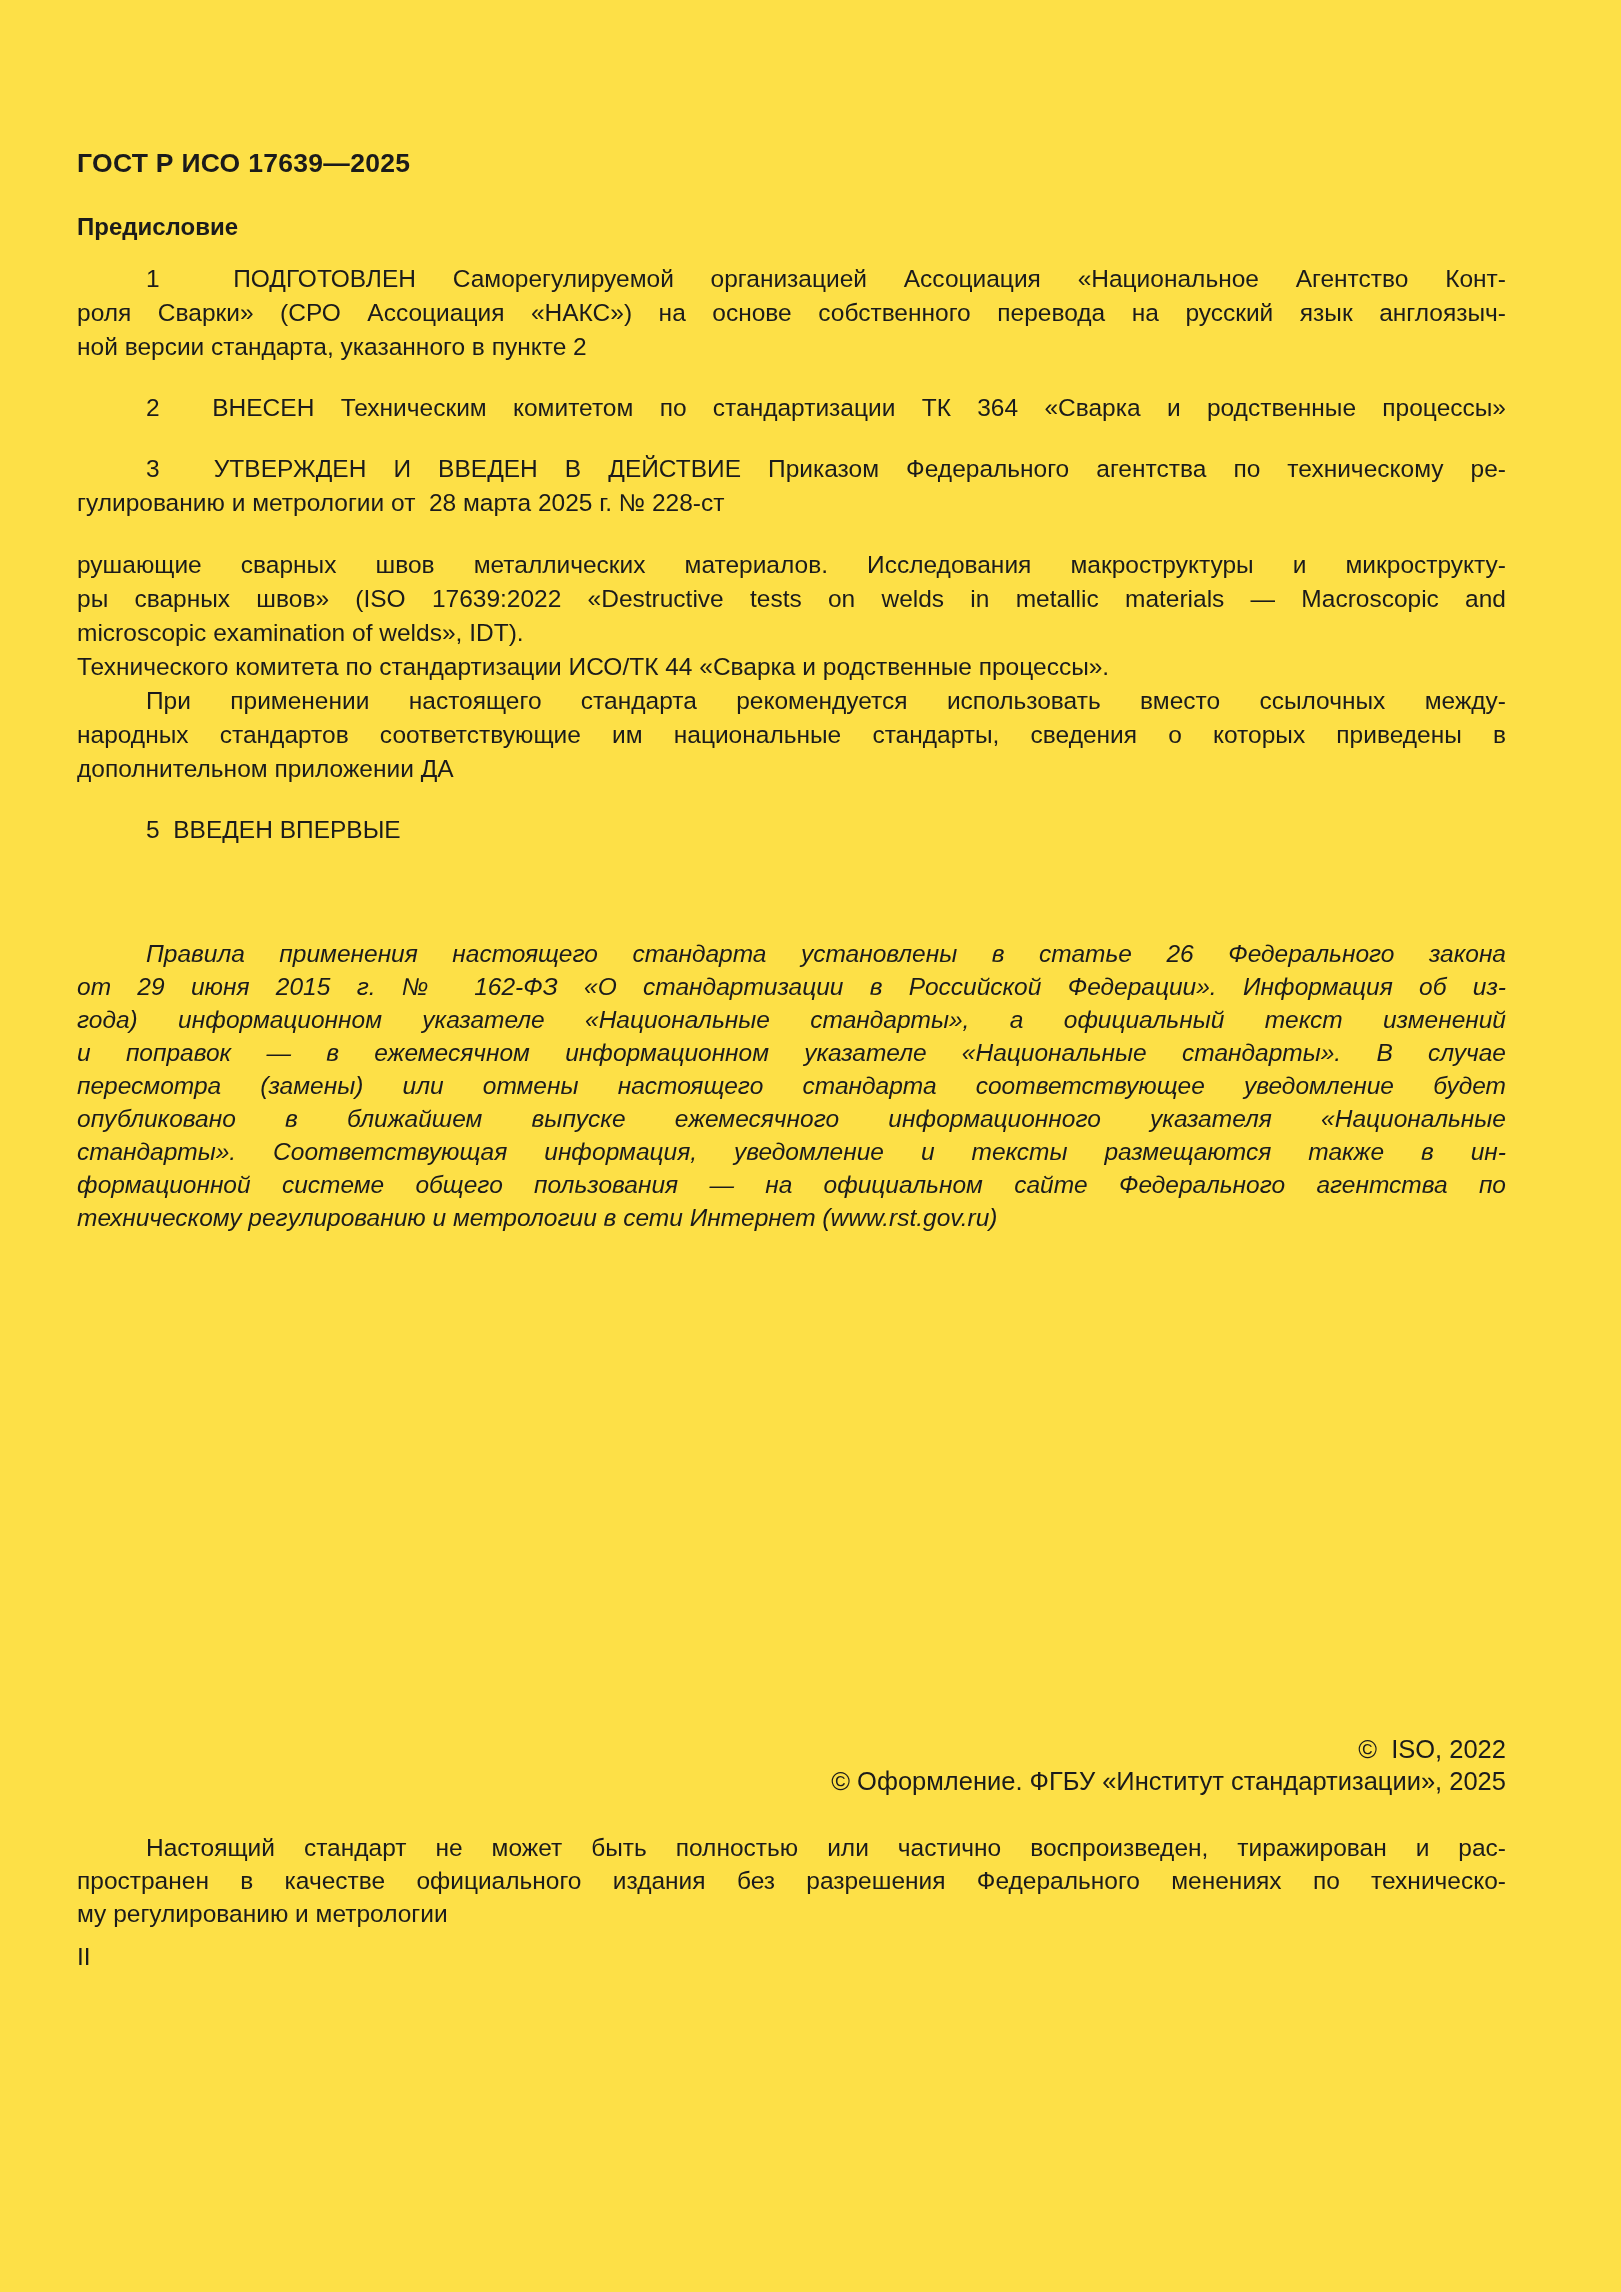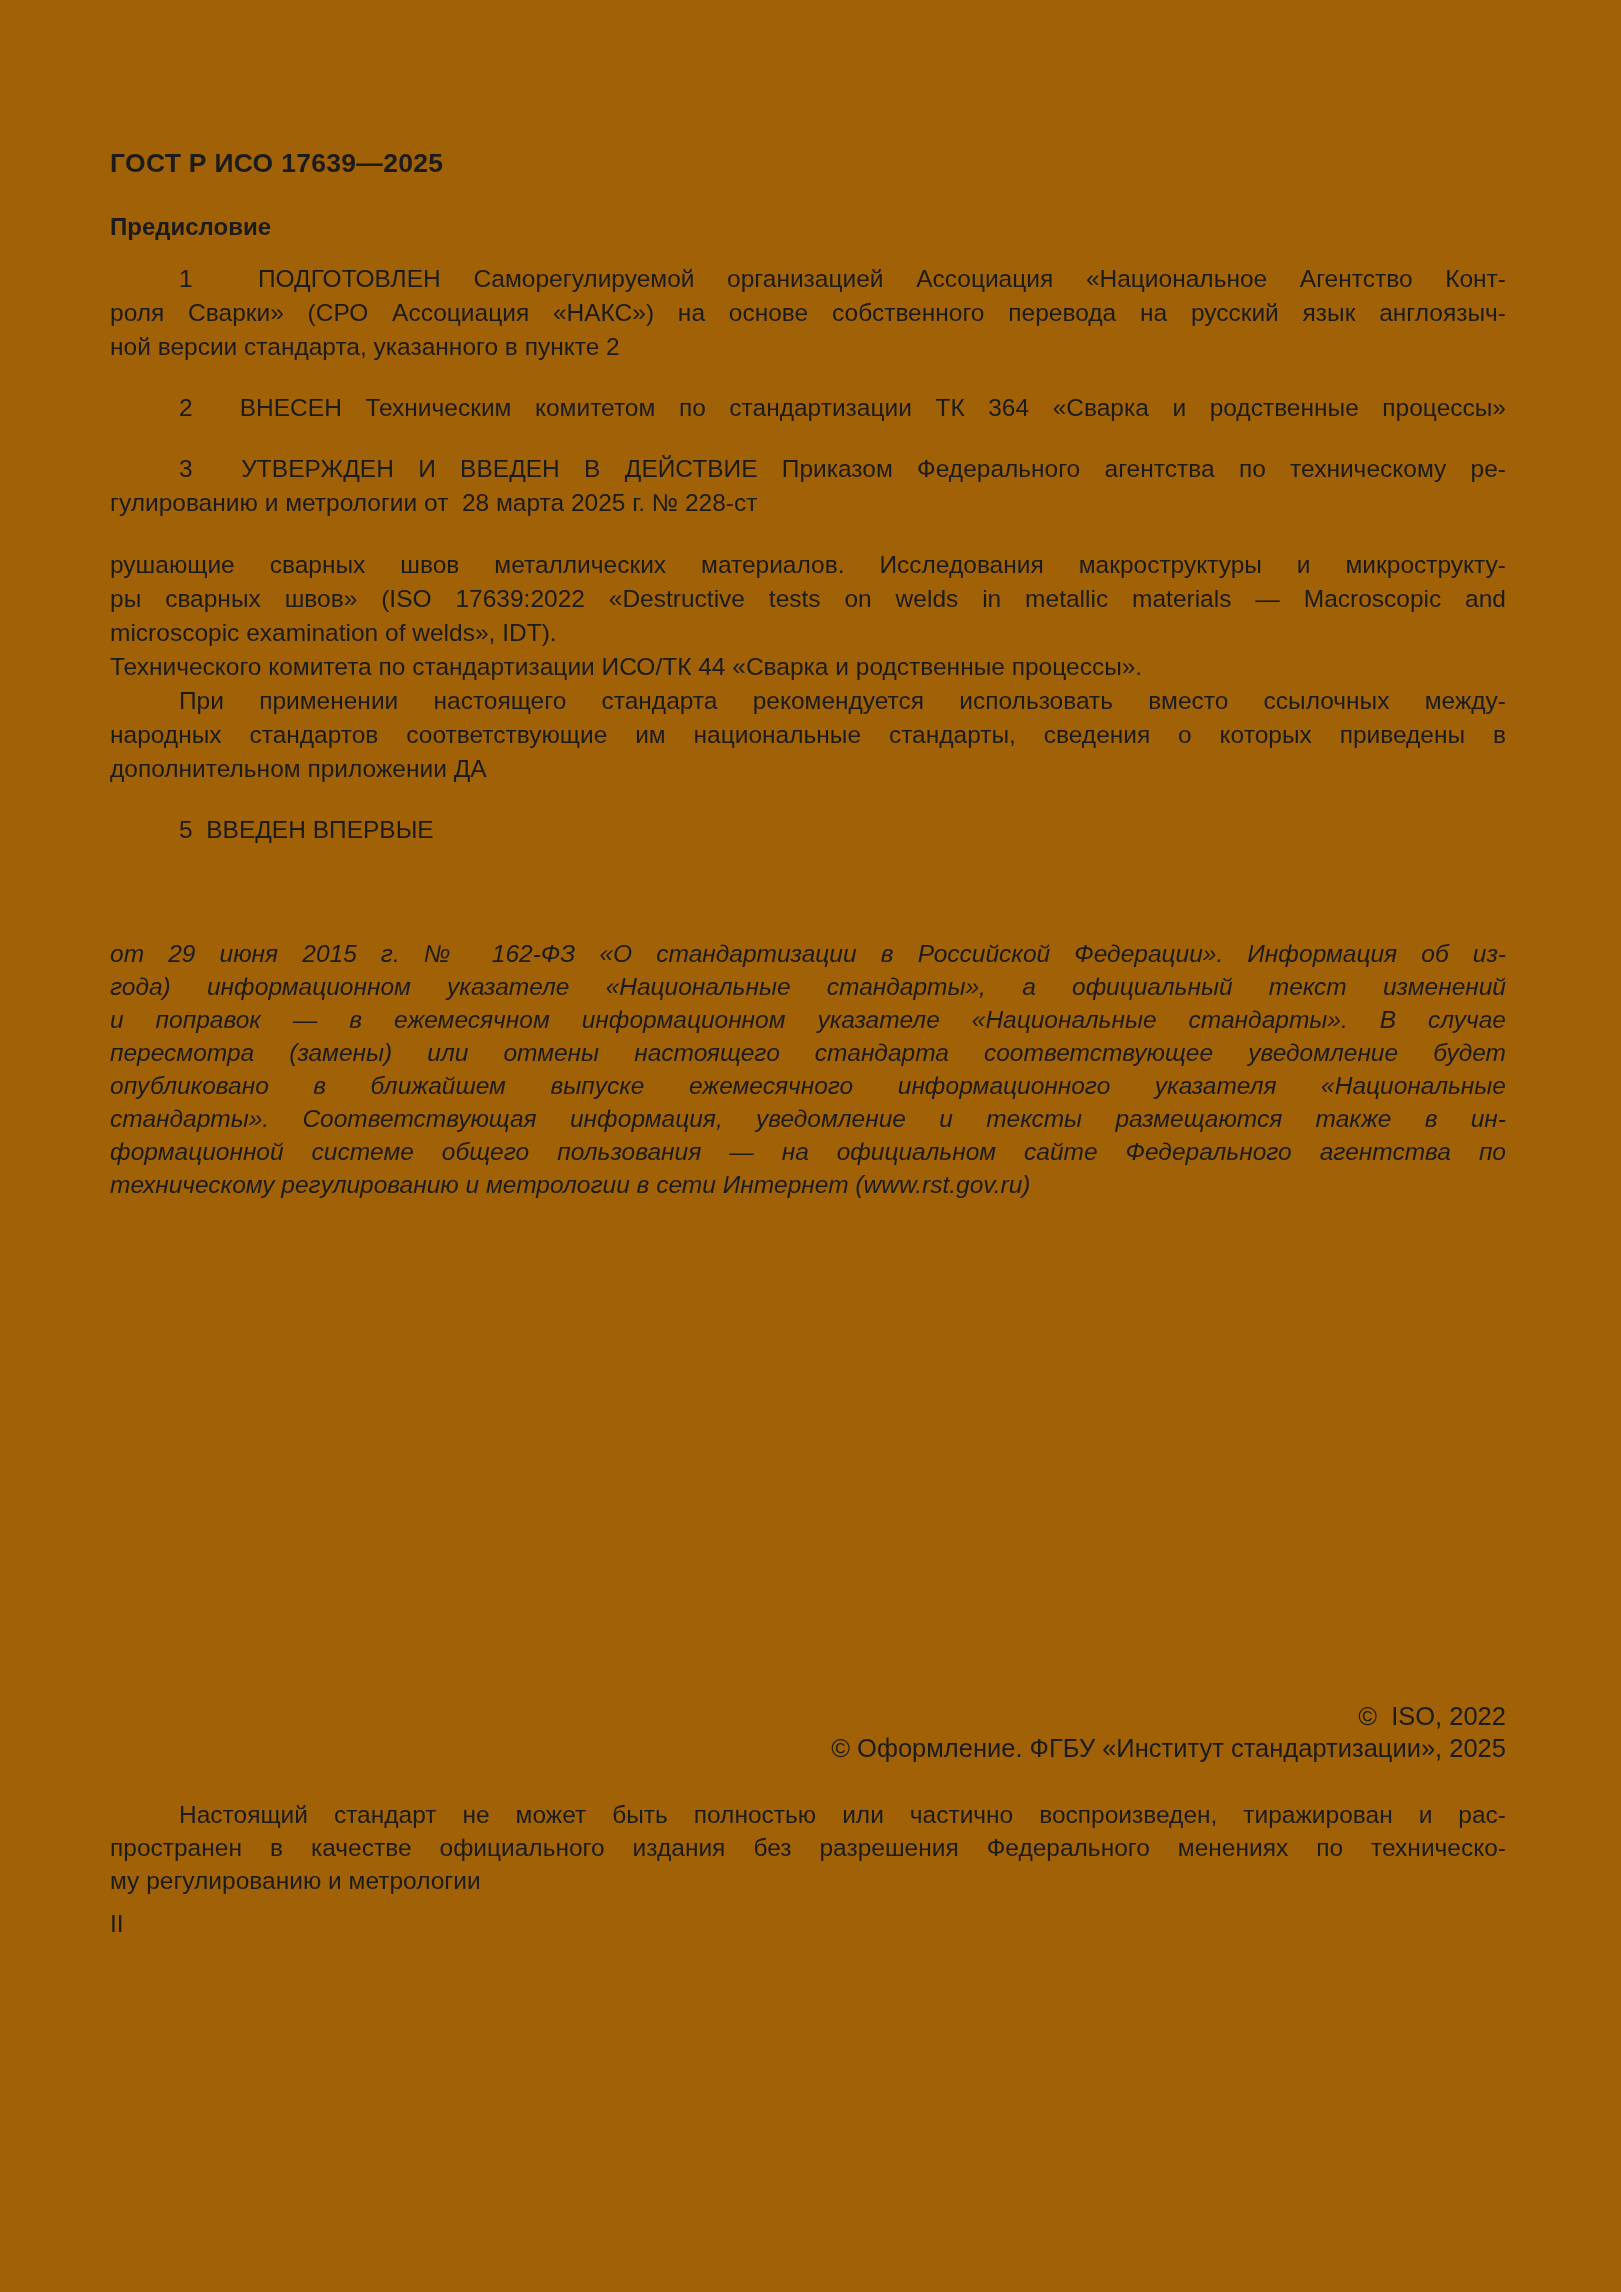--- a/index.html
+++ b/index.html
@@ -12,23 +12,23 @@
     height: 2293px;
     font-family: "Liberation Sans", "DejaVu Sans", sans-serif;
     color: #1b1b1b;
     -webkit-font-smoothing: antialiased;
   }
   .page {
     position: relative;
     width: 1621px;
     height: 2293px;
     box-sizing: border-box;
-    padding: 147px 115px 0 110px;
+    padding: 147px 115px 0 77px;
     overflow: hidden;
-    background: #a16207;
+    background: #fde047;
   }
   .running-header {
     font-size: 26.5px;
     font-weight: bold;
     line-height: 33px;
     letter-spacing: 0.3px;
   }
   .title {
     margin: 26px 0 0 0;
     font-size: 24px;
@@ -111,20 +111,21 @@
       </div>
       <div class="para clause gap-none">
         <div class="ln first">При применении настоящего стандарта рекомендуется использовать вместо ссылочных между-</div>
         <div class="ln">народных стандартов соответствующие им национальные стандарты, сведения о которых приведены в</div>
         <div class="ln last">дополнительном приложении ДА</div>
       </div>
       <div class="para clause gap-normal">
         <div class="ln first last">5&nbsp; ВВЕДЕН ВПЕРВЫЕ</div>
       </div>
       <div class="para legal gap-large">
+        <div class="ln first">Правила применения настоящего стандарта установлены в статье 26 Федерального закона</div>
         <div class="ln">от 29 июня 2015 г. № 162-ФЗ «О стандартизации в Российской Федерации». Информация об из-</div>
         <div class="ln">года) информационном указателе «Национальные стандарты», а официальный текст изменений</div>
         <div class="ln">и поправок — в ежемесячном информационном указателе «Национальные стандарты». В случае</div>
         <div class="ln">пересмотра (замены) или отмены настоящего стандарта соответствующее уведомление будет</div>
         <div class="ln">опубликовано в ближайшем выпуске ежемесячного информационного указателя «Национальные</div>
         <div class="ln">стандарты». Соответствующая информация, уведомление и тексты размещаются также в ин-</div>
         <div class="ln">формационной системе общего пользования — на официальном сайте Федерального агентства по</div>
         <div class="ln last">техническому регулированию и метрологии в сети Интернет (www.rst.gov.ru)</div>
       </div>
     </div>

